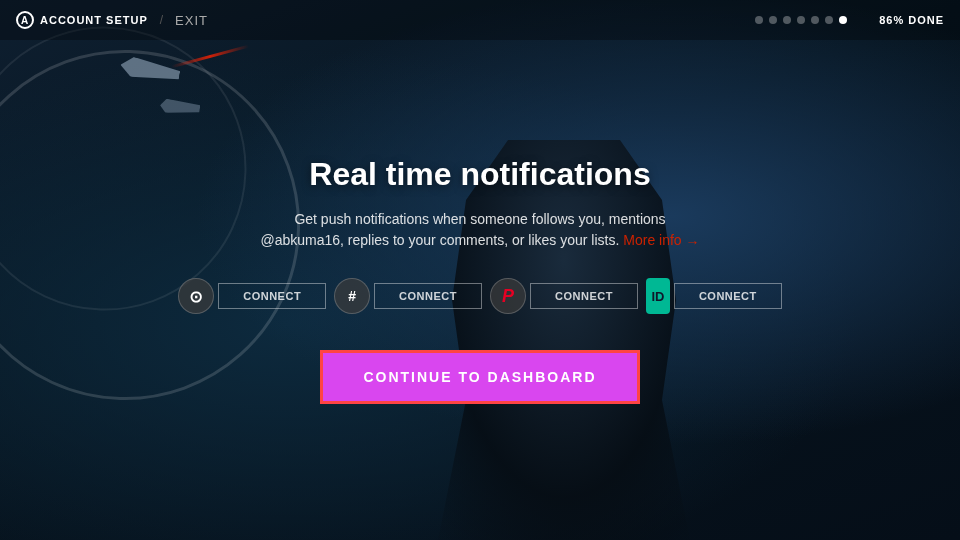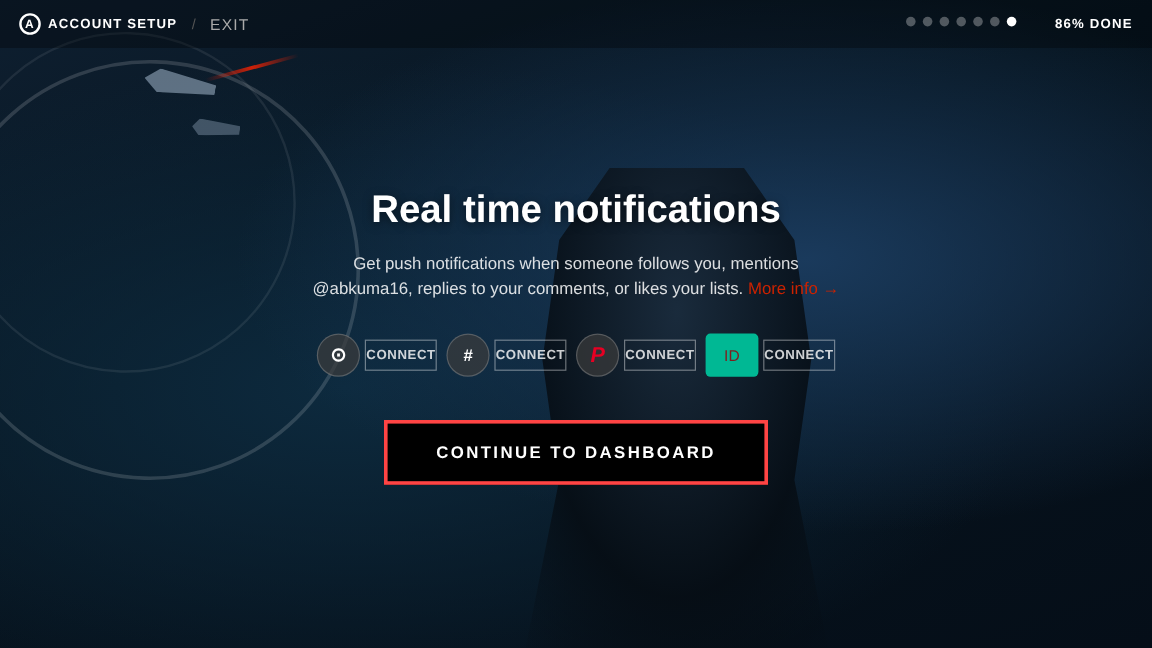--- a/index.html
+++ b/index.html
@@ -151,21 +151,21 @@
       cursor: pointer;
     }
 
     .separator {
       color: #555;
       font-size: 12px;
     }
 
     .topbar-right {
       display: flex;
-      align-items: flex-start;
+      align-items: center;
       gap: 24px;
     }
 
     .progress-dots {
       display: flex;
       align-items: center;
       gap: 6px;
     }
 
     .dot {
@@ -251,21 +251,21 @@
       justify-content: center;
       color: white;
       font-size: 14px;
       font-weight: bold;
     }
 
     .connect-btn {
       background: transparent;
       border: 1px solid rgba(255,255,255,0.4);
       color: rgba(255,255,255,0.8);
-      padding: 6px 0;
+      padding: 6px 24px;
       font-size: 11px;
       font-weight: bold;
       letter-spacing: 0.5px;
       cursor: pointer;
       text-transform: uppercase;
       margin-left: 4px;
     }
 
     
     .icon-chrome {
@@ -280,34 +280,34 @@
 
     .icon-pinterest {
       background: rgba(60,60,60,0.7);
       color: #e60023;
       font-size: 18px;
       font-style: italic;
     }
 
     .icon-id {
       background: #00b894;
-      color: #7f1d1d;
-      font-weight: 400;
+      color: #0f172a;
+      font-weight: 700;
       font-size: 13px;
       border-radius: 4px;
-      width: 44px;
+      width: 24px;
       height: 36px;
       display: flex;
       align-items: center;
       justify-content: center;
     }
 
     
     .continue-btn {
-      background: #000000;
+      background: #d946ef;
       border: 3px solid #ff4444;
       color: #ffffff;
       padding: 16px 40px;
       font-size: 14px;
       font-weight: bold;
       letter-spacing: 2px;
       text-transform: uppercase;
       cursor: pointer;
       outline: none;
       min-width: 200px;

